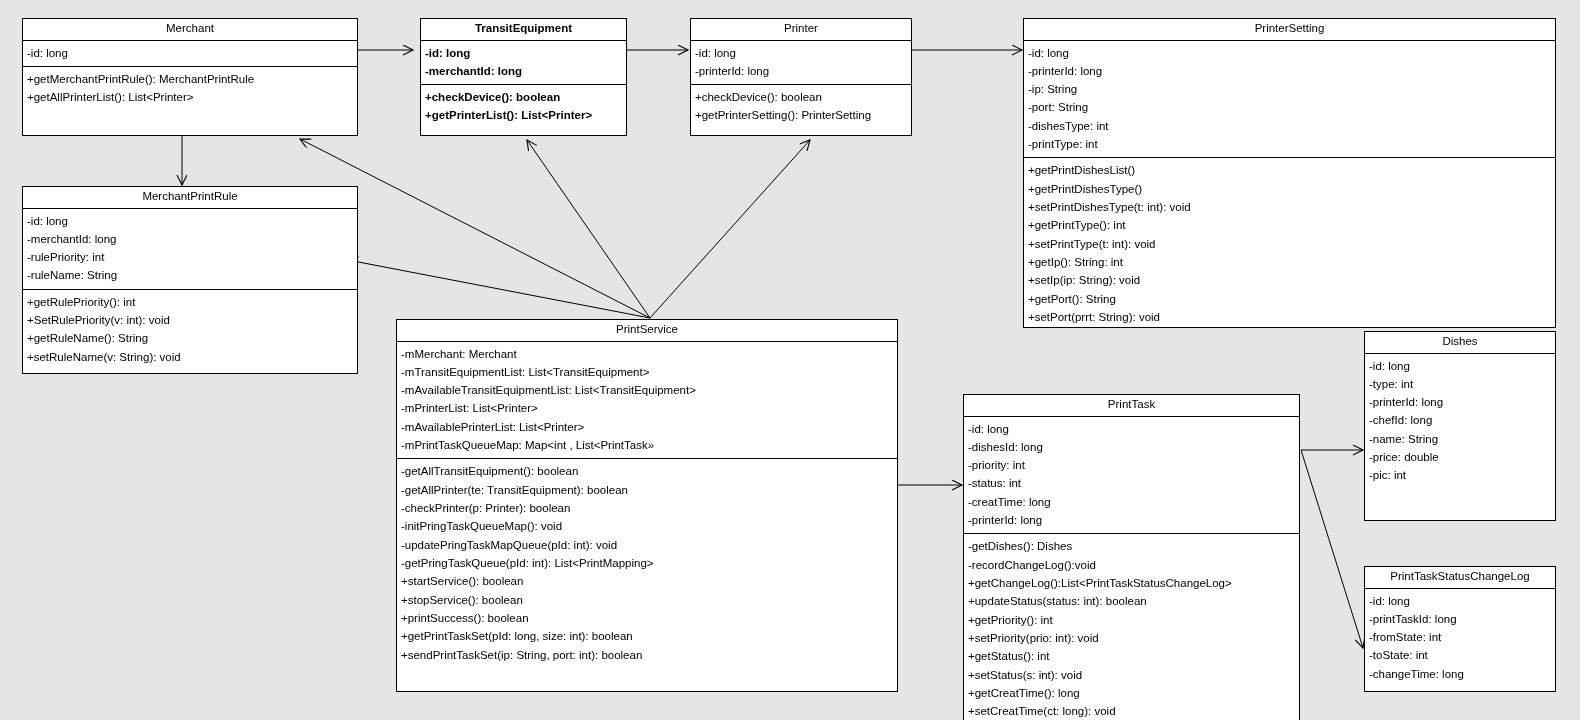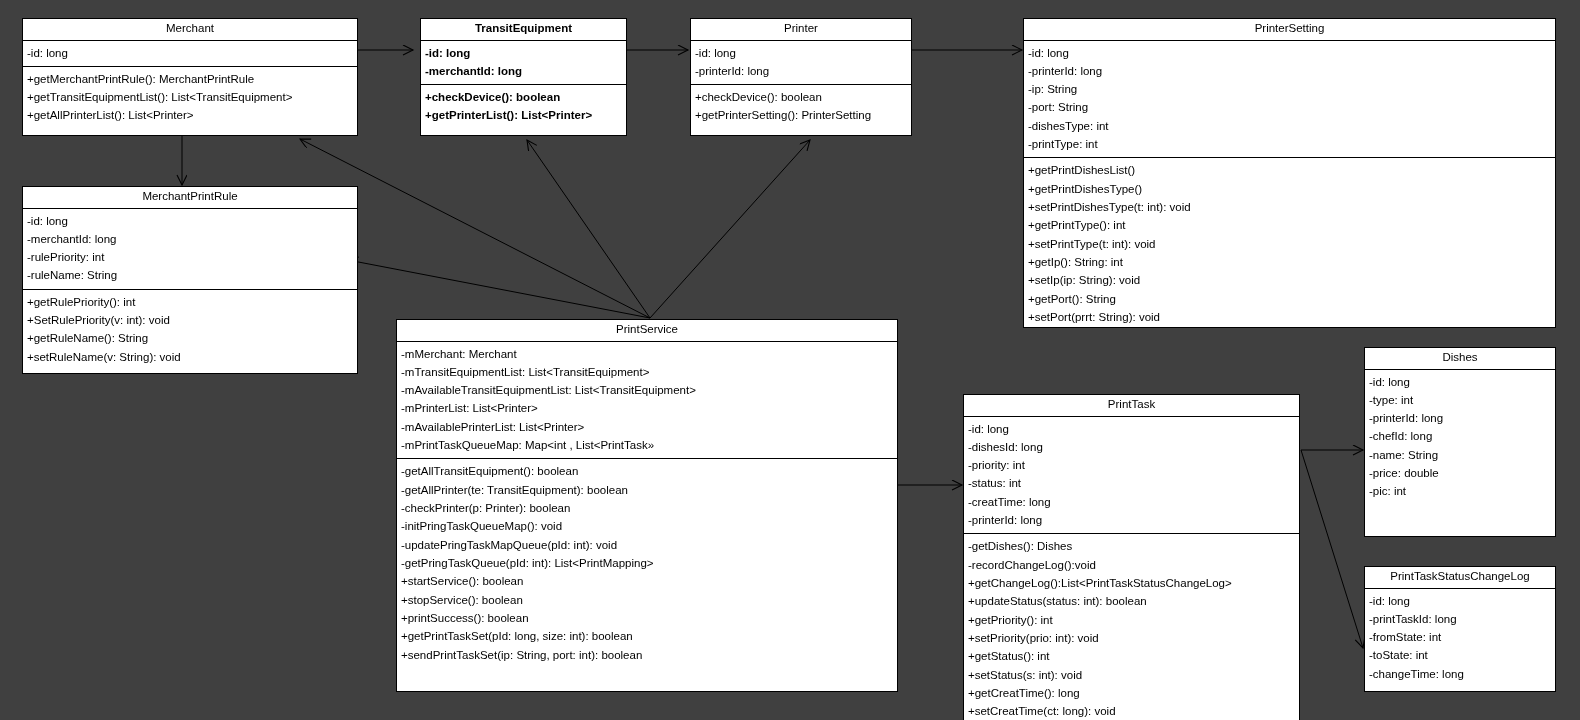--- a/index.html
+++ b/index.html
@@ -8,21 +8,21 @@
     padding: 0;
     background: #ffffff;
   }
   body {
     font-family: "Liberation Sans", sans-serif;
   }
   #canvas {
     position: relative;
     width: 1580px;
     height: 720px;
-    background: #404040;
+    background: #e5e5e5;
     overflow: hidden;
   }
   .edges {
     position: absolute;
     left: 0;
     top: 0;
     width: 1580px;
     height: 720px;
     pointer-events: none;
   }
@@ -95,21 +95,20 @@
     <line x1="1301" y1="450" x2="1363" y2="648" stroke="#000000" stroke-width="1" marker-end="url(#openarrow)"></line>
   </svg>
 
   <div class="uml-class" style="left:22px; top:18px; width:336px; height:118px;">
     <div class="cls-name">Merchant</div>
     <div class="cls-attrs">
       <div class="member">-id: long</div>
     </div>
     <div class="cls-ops">
       <div class="member">+getMerchantPrintRule(): MerchantPrintRule</div>
-      <div class="member">+getTransitEquipmentList(): List&lt;TransitEquipment&gt;</div>
       <div class="member">+getAllPrinterList(): List&lt;Printer&gt;</div>
     </div>
   </div>
 
   <div class="uml-class" style="left:420px; top:18px; width:207px; height:118px;font-weight:bold;">
     <div class="cls-name">TransitEquipment</div>
     <div class="cls-attrs">
       <div class="member">-id: long</div>
       <div class="member">-merchantId: long</div>
     </div>
@@ -214,21 +213,21 @@
       <div class="member">+setPriority(prio: int): void</div>
       <div class="member">+getStatus(): int</div>
       <div class="member">+setStatus(s: int): void</div>
       <div class="member">+getCreatTime(): long</div>
       <div class="member">+setCreatTime(ct: long): void</div>
       <div class="member">+getPrinterId(): long</div>
 
     </div>
   </div>
 
-  <div class="uml-class" style="left:1364px; top:347px; width:192px; height:190px;">
+  <div class="uml-class" style="left:1364px; top:331px; width:192px; height:190px;">
     <div class="cls-name">Dishes</div>
     <div class="cls-attrs nobord">
       <div class="member">-id: long</div>
       <div class="member">-type: int</div>
       <div class="member">-printerId: long</div>
       <div class="member">-chefId: long</div>
       <div class="member">-name: String</div>
       <div class="member">-price: double</div>
       <div class="member">-pic: int</div>
     </div>

